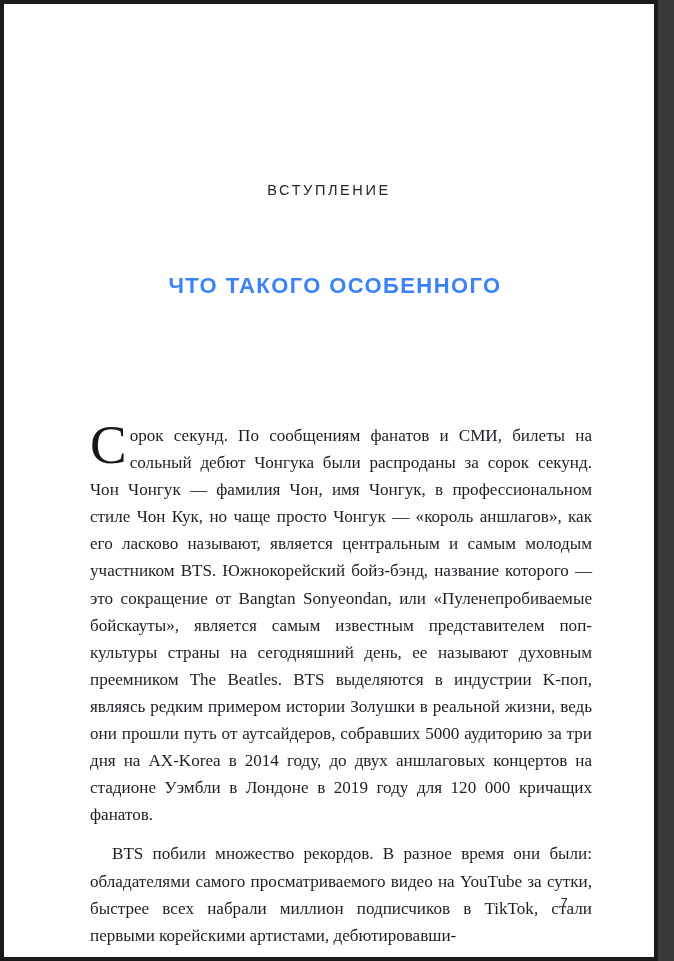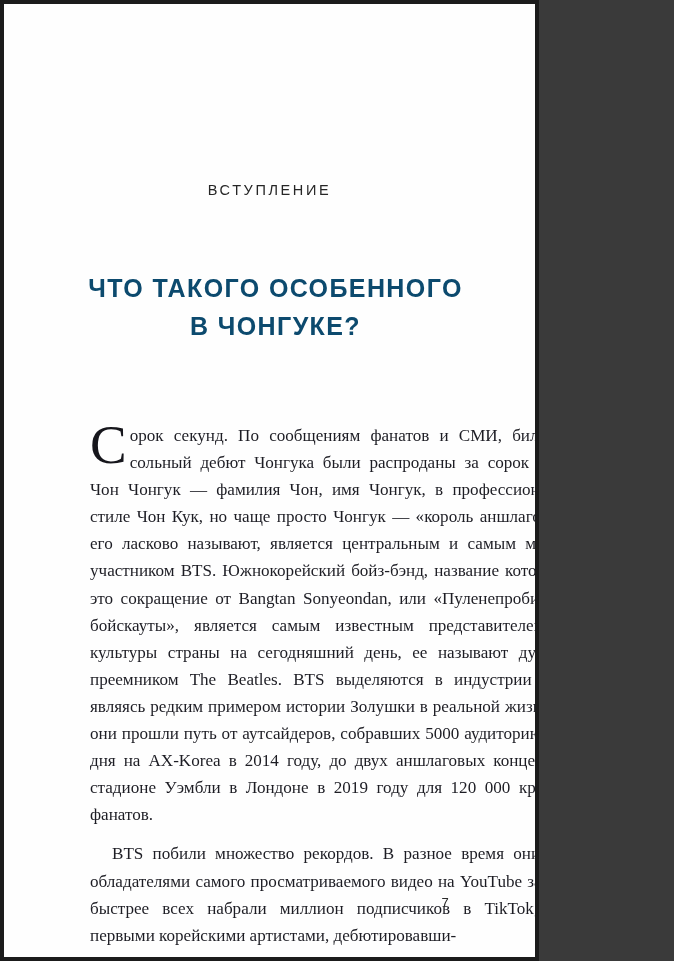--- a/index.html
+++ b/index.html
@@ -4,21 +4,21 @@
 <title>Book Page</title>
 <style>
   html, body {
     margin: 0;
     padding: 0;
     background: #3a3a3a;
   }
 
   .page {
     position: relative;
-    width: 539px;
+    width: 658px;
     height: 961px;
     box-sizing: border-box;
     background: #ffffff;
     border: 4px solid #1b1b1b;
     overflow: hidden;
     font-family: "Liberation Serif", "DejaVu Serif", serif;
   }
 
   .page-inner {
     position: absolute;
@@ -43,24 +43,24 @@
   }
 
   
   .chapter-title {
     position: absolute;
     top: 248px;
     left: 60px;
     right: 48px;
     text-align: center;
     font-family: "Liberation Sans", "DejaVu Sans", sans-serif;
-    font-size: 25px;
+    font-size: 22px;
     font-weight: 700;
     letter-spacing: 1.4px;
-    color: #0c4a6e;
+    color: #3b82f6;
     line-height: 38px;
     text-transform: uppercase;
   }
   .chapter-title .tl {
     display: block;
     white-space: nowrap;
   }
 
   
   .body-block {
@@ -115,21 +115,20 @@
 </head>
 <body>
 
 <div class="page">
   <div class="page-inner">
 
     <div class="kicker">ВСТУПЛЕНИЕ</div>
 
     <h1 class="chapter-title">
       <span class="tl">ЧТО ТАКОГО ОСОБЕННОГО</span>
-      <span class="tl">В ЧОНГУКЕ?</span>
     </h1>
 
     <div class="body-block">
       <p class="para has-dropcap">
         <span class="dropcap">С</span><span>орок секунд. По сообщениям фанатов и СМИ, билеты на сольный дебют Чонгука были распроданы за сорок секунд. Чон Чонгук — фамилия Чон, имя Чонгук, в профессиональном стиле Чон Кук, но чаще просто Чонгук — «король аншлагов», как его ласково называют, является центральным и самым молодым участником BTS. Южнокорейский бойз-бэнд, название которого — это сокращение от Bangtan Sonyeondan, или «Пуленепробиваемые бойскауты», является самым известным представителем поп-культуры страны на сегодняшний день, ее называют духовным преемником The Beatles. BTS выделяются в индустрии K-поп, являясь редким примером истории Золушки в реальной жизни, ведь они прошли путь от аутсайдеров, собравших 5000 аудиторию за три дня на AX-Korea в 2014 году, до двух аншлаговых концертов на стадионе Уэмбли в Лондоне в 2019 году для 120 000 кричащих фанатов.</span>
       </p>
       <p class="para">BTS побили множество рекордов. В разное время они были: обладателями самого просматриваемого видео на YouTube за сутки, быстрее всех набрали миллион подписчиков в TikTok, стали первыми корейскими артистами, дебютировавши-</p>
     </div>
 
     <div class="folio">7</div>

